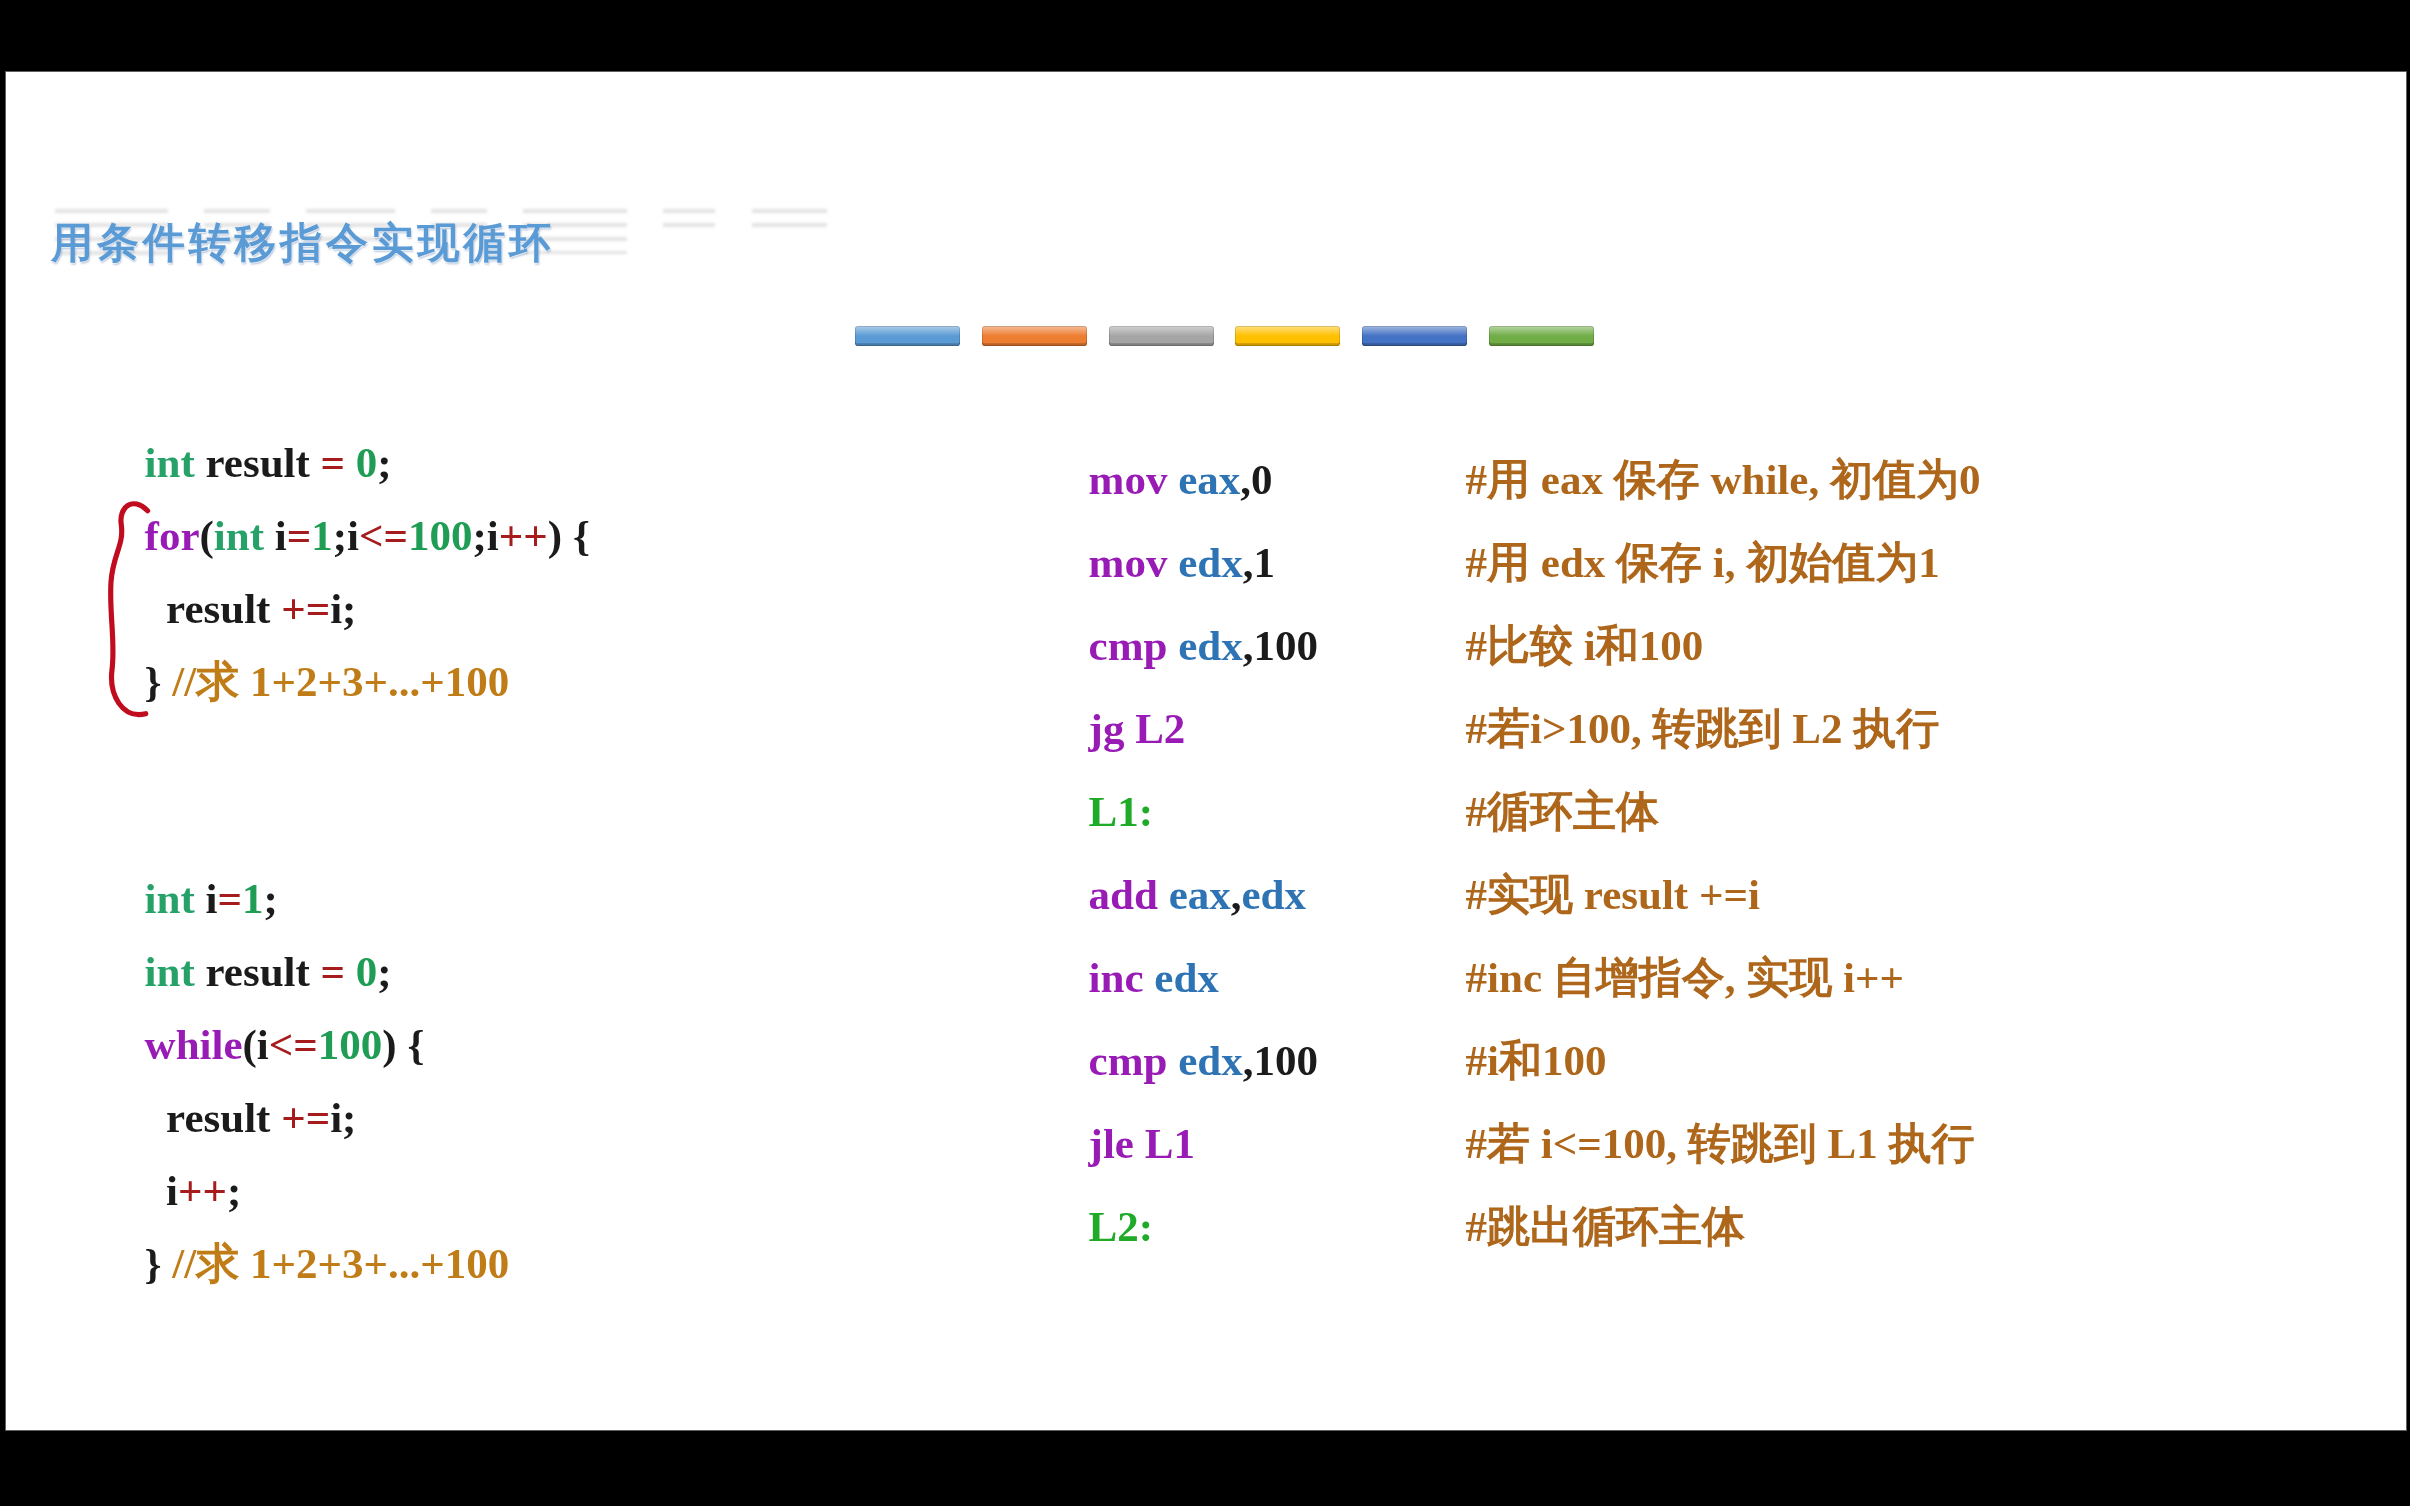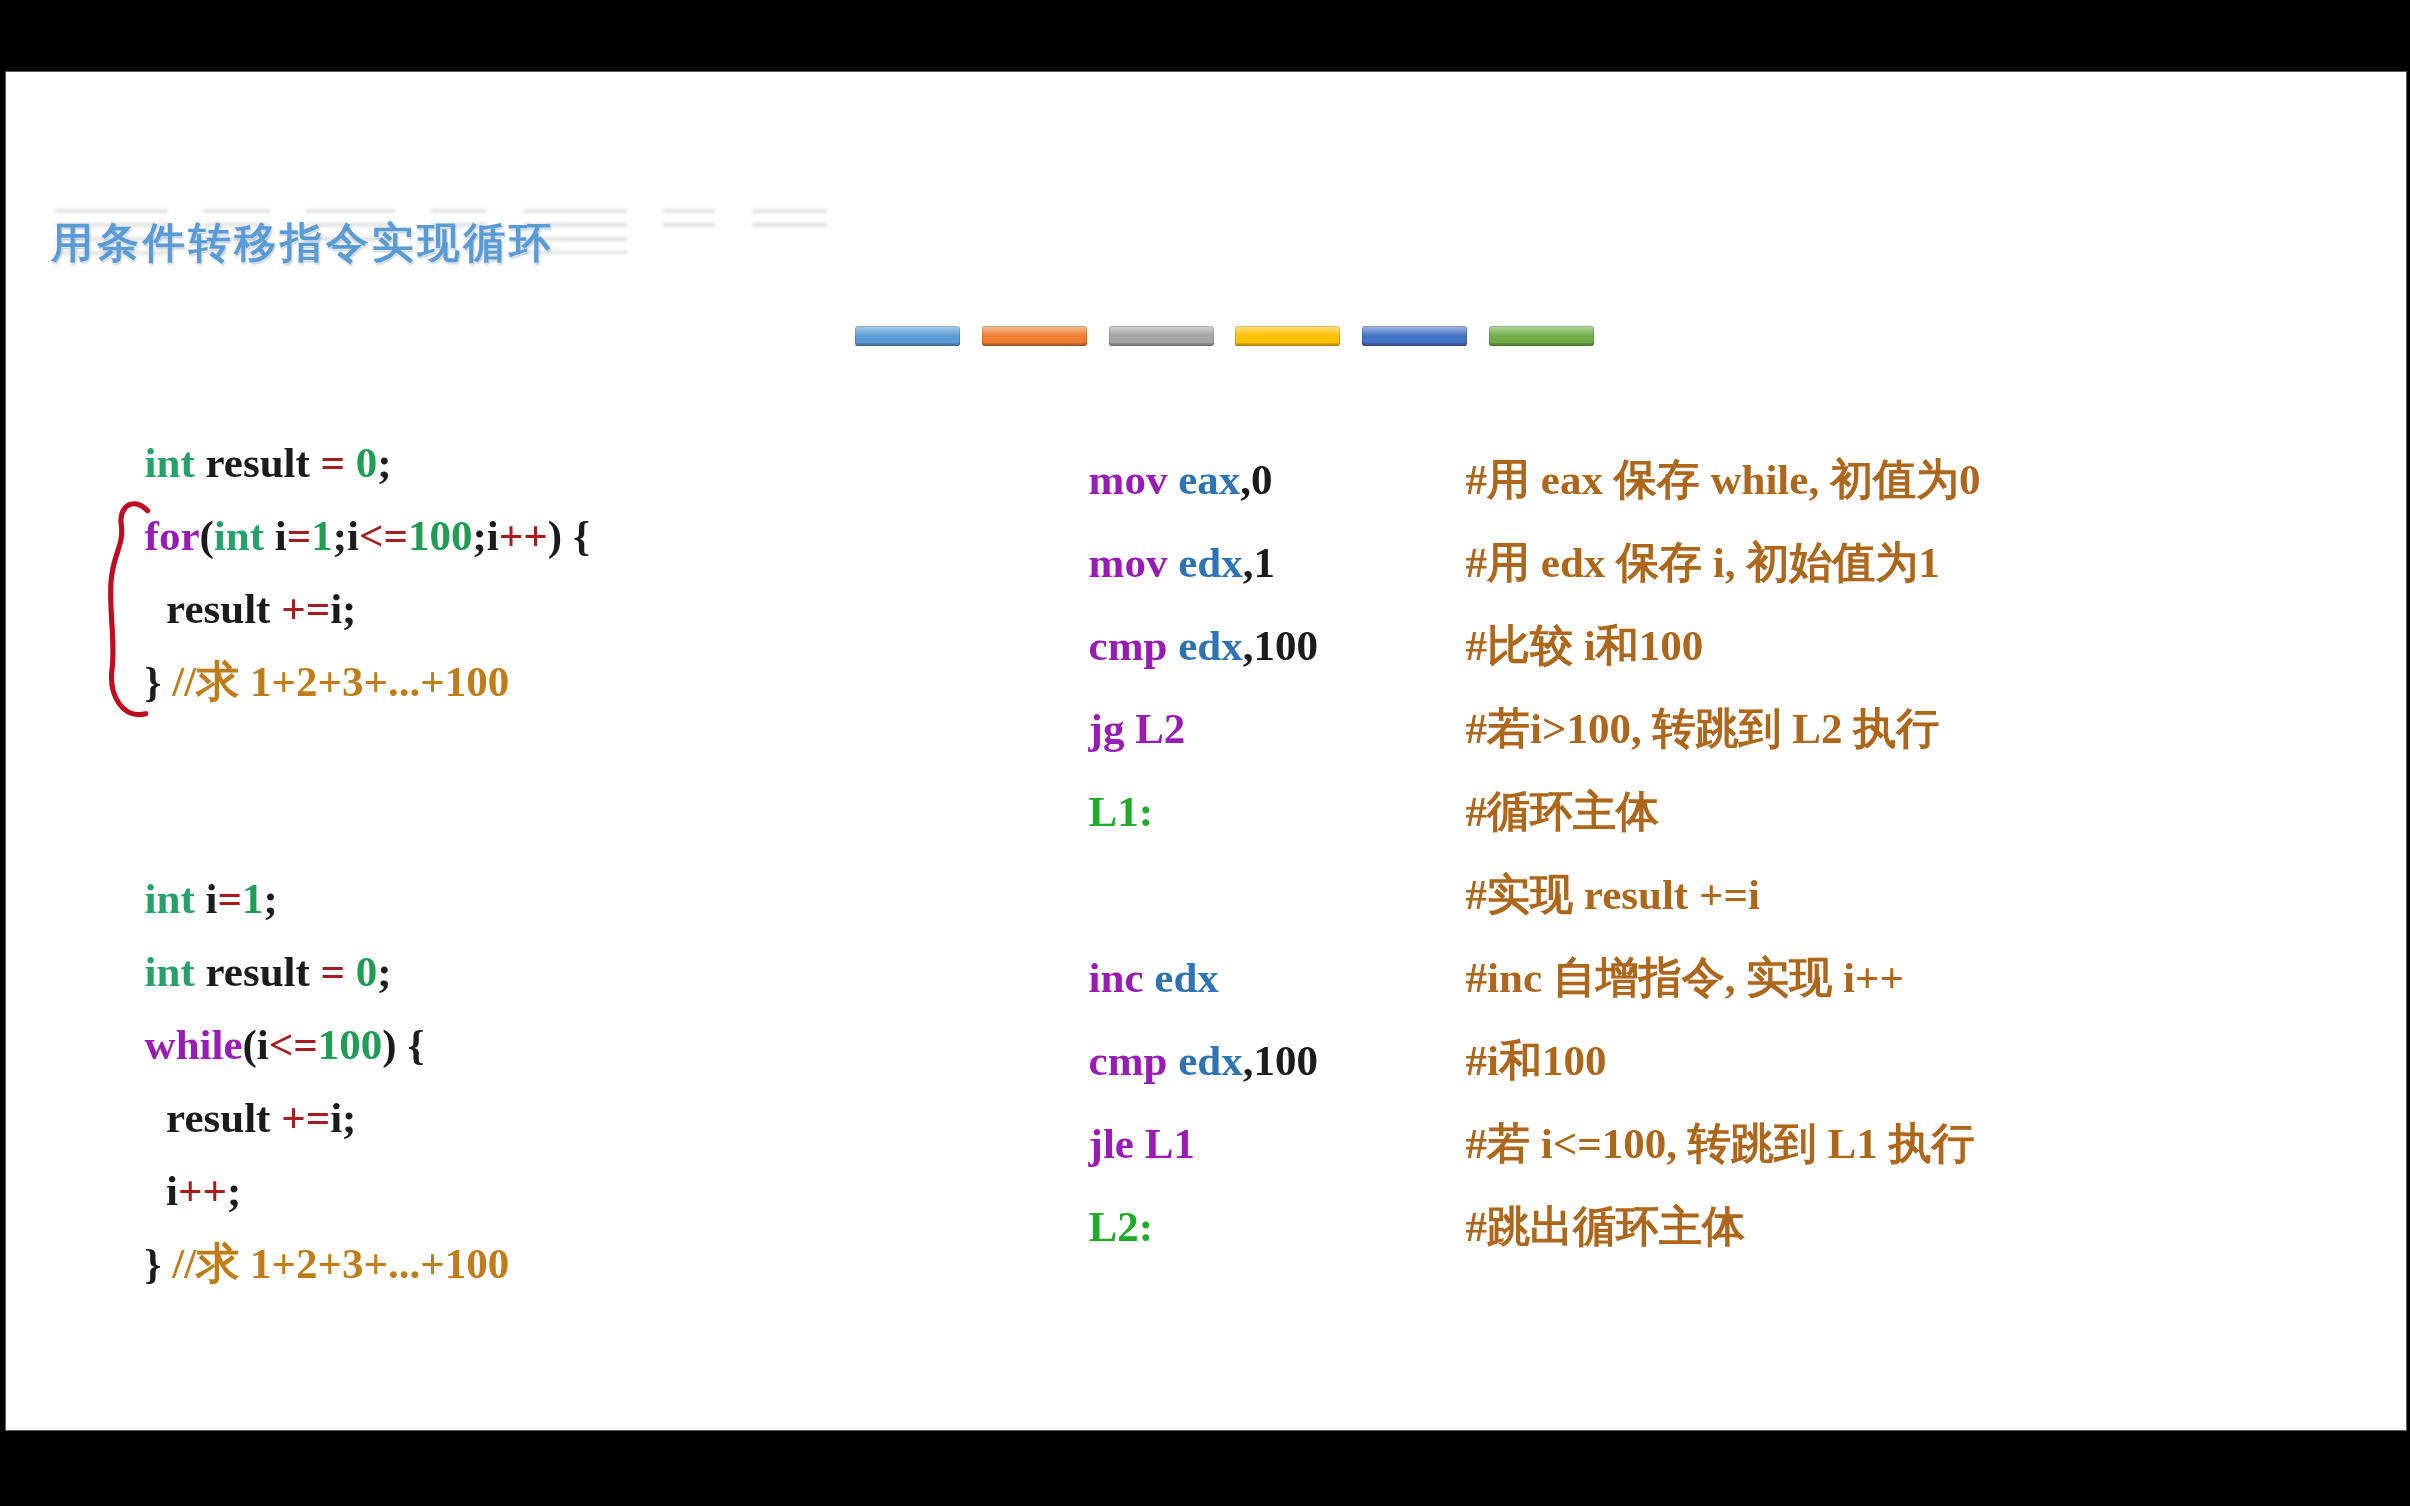--- a/index.html
+++ b/index.html
@@ -94,21 +94,21 @@
       <div class="code-line"><span class="tok-plain">  result </span><span class="tok-op">+=</span><span class="tok-plain">i;</span></div>
       <div class="code-line"><span class="tok-plain">  i</span><span class="tok-op">++</span><span class="tok-plain">;</span></div>
       <div class="code-line"><span class="tok-plain">} </span><span class="tok-comment">//求 1+2+3+...+100</span></div>
     </div>
   <div class="code" id="asm-block">
       <div class="asm-row"><span class="asm-ins"><span class="tok-kw">mov</span><span class="tok-plain"> </span><span class="tok-reg">eax</span><span class="tok-plain">,0</span></span><span class="asm-cmt">#用 eax 保存 while, 初值为0</span></div>
       <div class="asm-row"><span class="asm-ins"><span class="tok-kw">mov</span><span class="tok-plain"> </span><span class="tok-reg">edx</span><span class="tok-plain">,1</span></span><span class="asm-cmt">#用 edx 保存 i, 初始值为1</span></div>
       <div class="asm-row"><span class="asm-ins"><span class="tok-kw">cmp</span><span class="tok-plain"> </span><span class="tok-reg">edx</span><span class="tok-plain">,100</span></span><span class="asm-cmt">#比较 i和100</span></div>
       <div class="asm-row"><span class="asm-ins"><span class="tok-kw">jg</span><span class="tok-plain"> </span><span class="tok-kw">L2</span></span><span class="asm-cmt">#若i&gt;100, 转跳到 L2 执行</span></div>
       <div class="asm-row"><span class="asm-ins"><span class="tok-label">L1:</span></span><span class="asm-cmt">#循环主体</span></div>
-      <div class="asm-row"><span class="asm-cmt">#实现 result +=i</span></div>
+      <div class="asm-row"><span class="asm-ins"><span class="tok-kw">add</span><span class="tok-plain"> </span><span class="tok-reg">eax</span><span class="tok-plain">,</span><span class="tok-reg">edx</span></span><span class="asm-cmt">#实现 result +=i</span></div>
       <div class="asm-row"><span class="asm-ins"><span class="tok-kw">inc</span><span class="tok-plain"> </span><span class="tok-reg">edx</span></span><span class="asm-cmt">#inc 自增指令, 实现 i++</span></div>
       <div class="asm-row"><span class="asm-ins"><span class="tok-kw">cmp</span><span class="tok-plain"> </span><span class="tok-reg">edx</span><span class="tok-plain">,100</span></span><span class="asm-cmt">#i和100</span></div>
       <div class="asm-row"><span class="asm-ins"><span class="tok-kw">jle</span><span class="tok-plain"> </span><span class="tok-kw">L1</span></span><span class="asm-cmt">#若 i&lt;=100, 转跳到 L1 执行</span></div>
       <div class="asm-row"><span class="asm-ins"><span class="tok-label">L2:</span></span><span class="asm-cmt">#跳出循环主体</span></div>
     </div>
 
 </div>
 
 
 </body></html>

